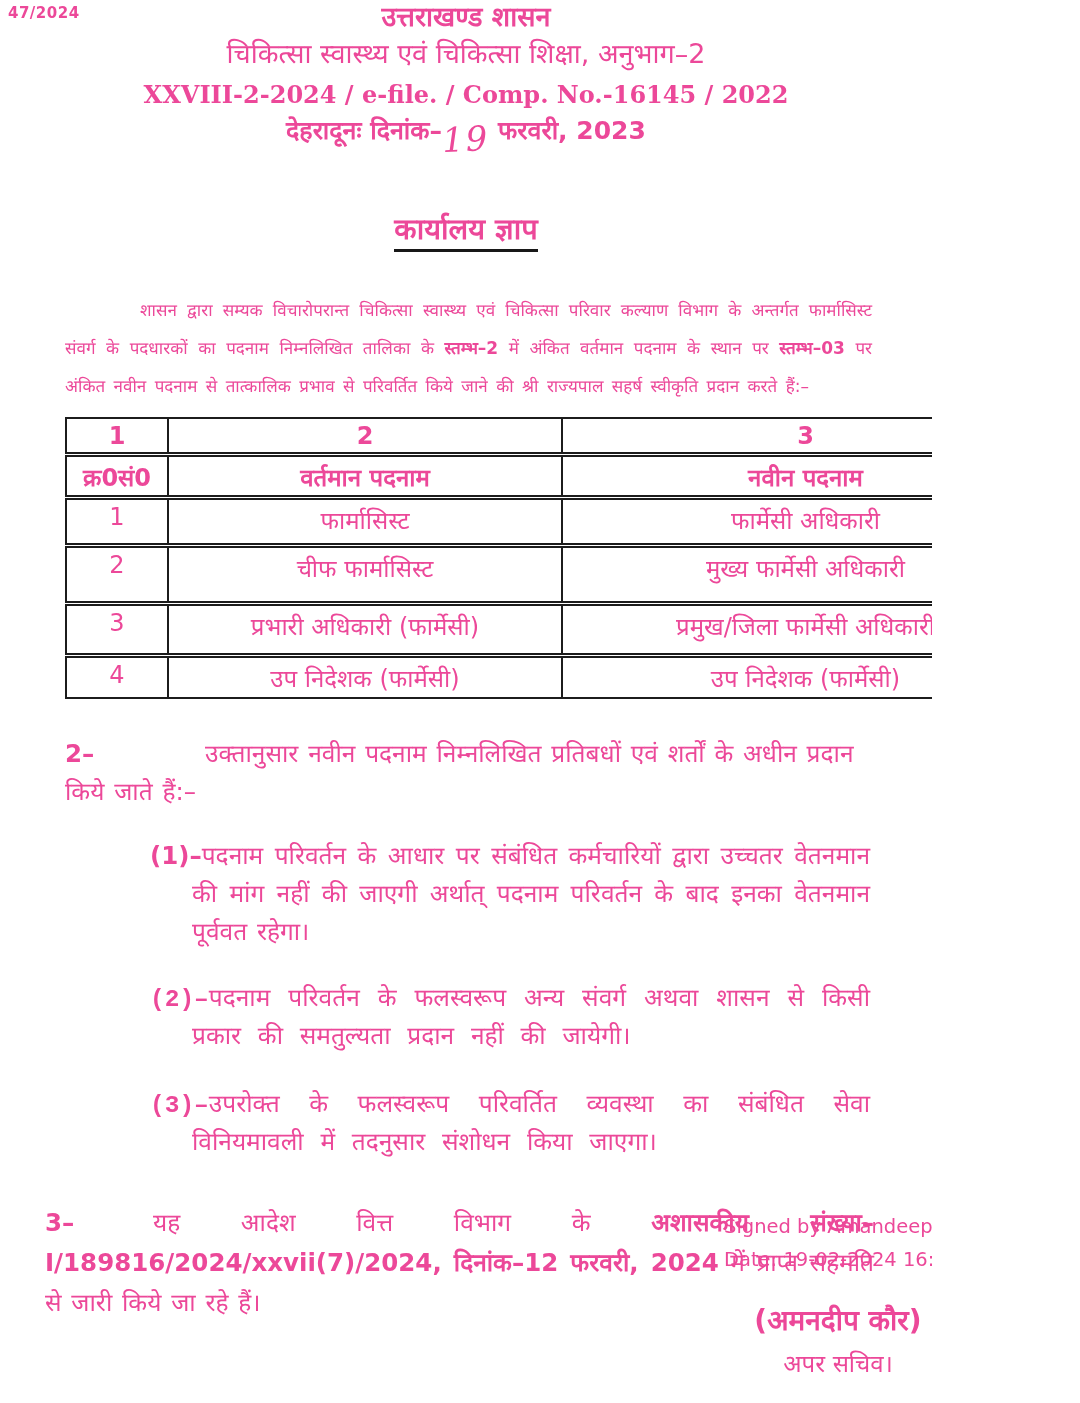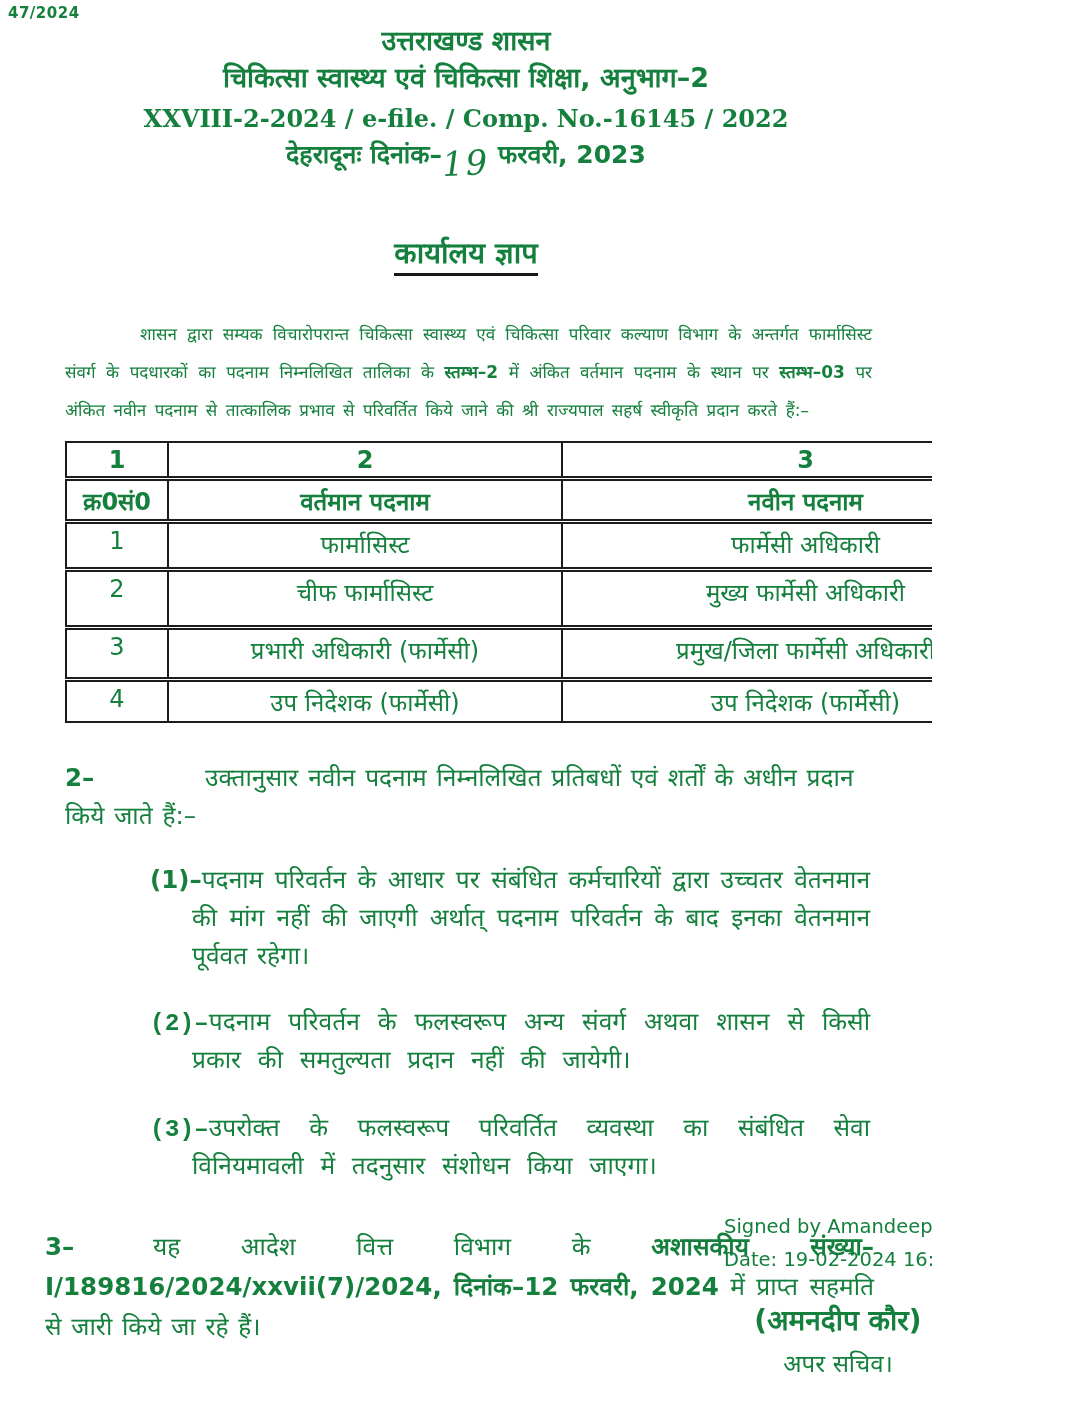--- a/index.html
+++ b/index.html
@@ -1,35 +1,35 @@
 <!DOCTYPE html>
 <html><head>
 <meta charset="utf-8">
 <style>
   html, body { margin: 0; padding: 0; background: #ffffff; }
   .page {
     position: relative;
     width: 932px;
     height: 1403px;
     background: #ffffff;
-    color: #15803d;
+    color: #ec4899;
     font-family: "DejaVu Sans", sans-serif;
     overflow: hidden;
     box-sizing: border-box;
   }
   .ref-number {
     position: absolute;
     top: 4px; left: 8px;
     font-size: 15px;
     font-weight: 700;
     letter-spacing: 0.5px;
   }
-  .doc-header { text-align: center; padding-top: 24px; }
+  .doc-header { text-align: center; }
   .h-line1 { font-size: 27px; font-weight: 700; line-height: 34px; }
-  .h-line2 { font-size: 27px; font-weight: 700; line-height: 34px; margin-top: 3px; }
+  .h-line2 { font-size: 27px; font-weight: 400; line-height: 34px; margin-top: 3px; }
   .h-line3 {
     font-family: "DejaVu Serif", serif;
     font-size: 24px; font-weight: 700; line-height: 30px; margin-top: 9px;
   }
   .h-line4 { font-size: 25px; font-weight: 700; line-height: 34px; margin-top: 4px; }
   .hand-day {
     display: inline-block;
     font-family: "DejaVu Serif", serif;
     font-style: italic;
     font-weight: 400;

